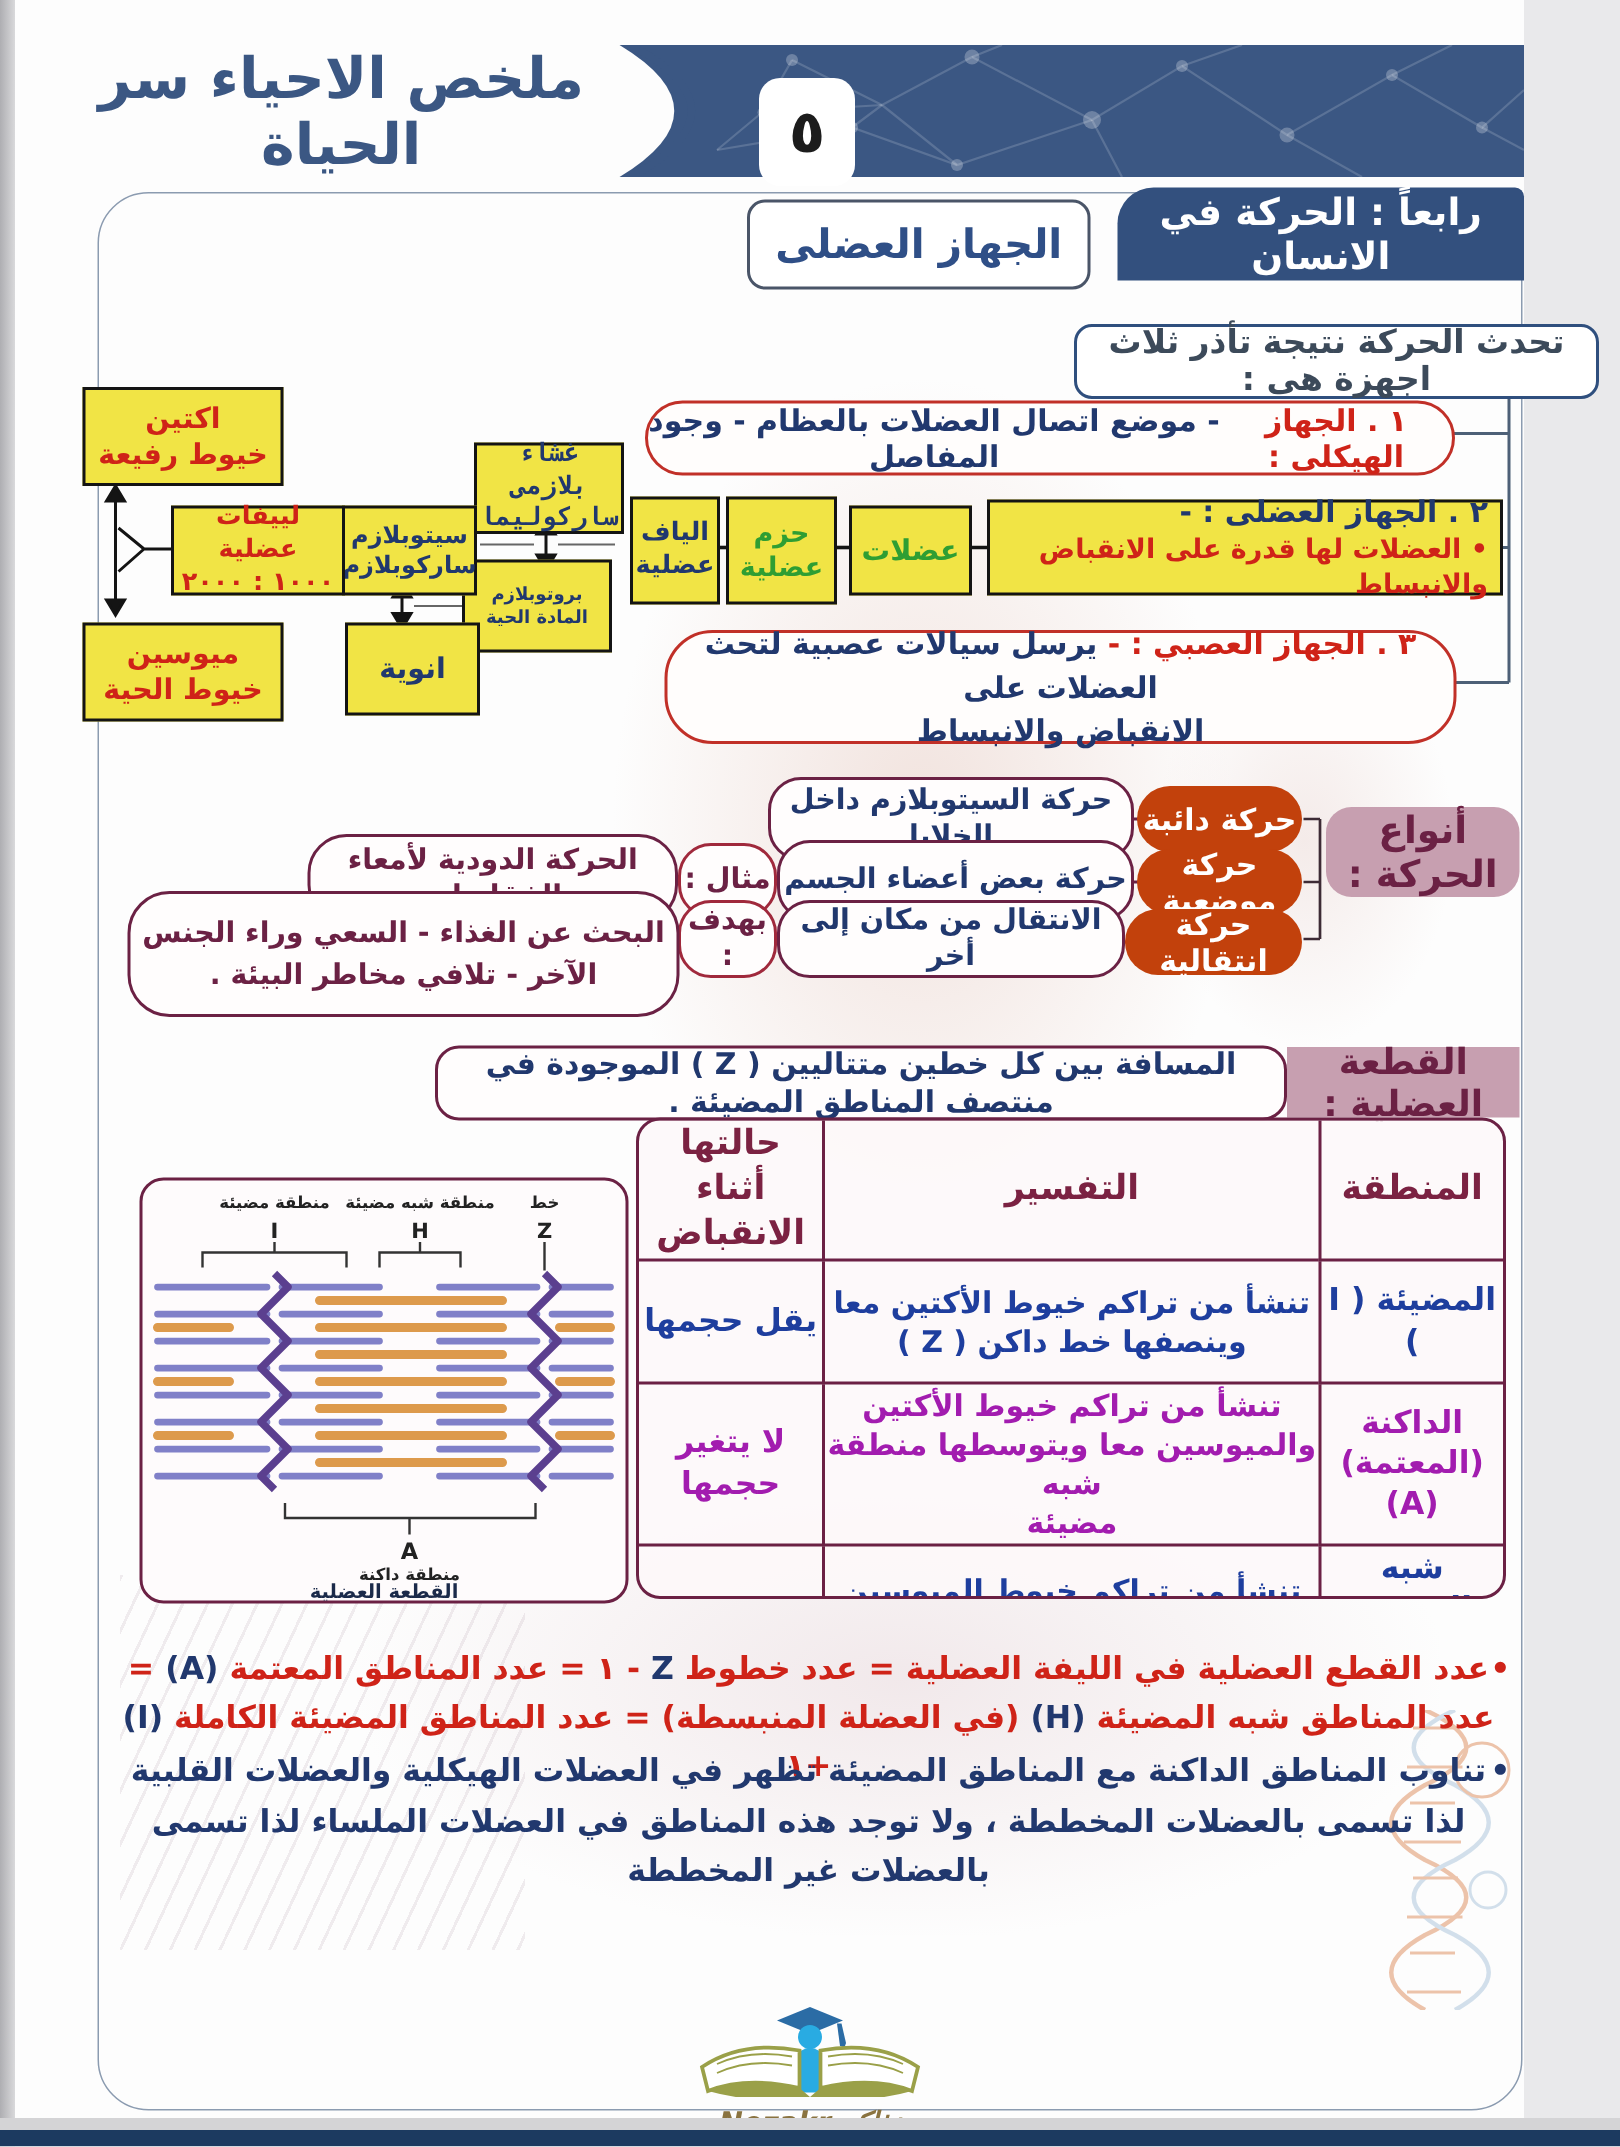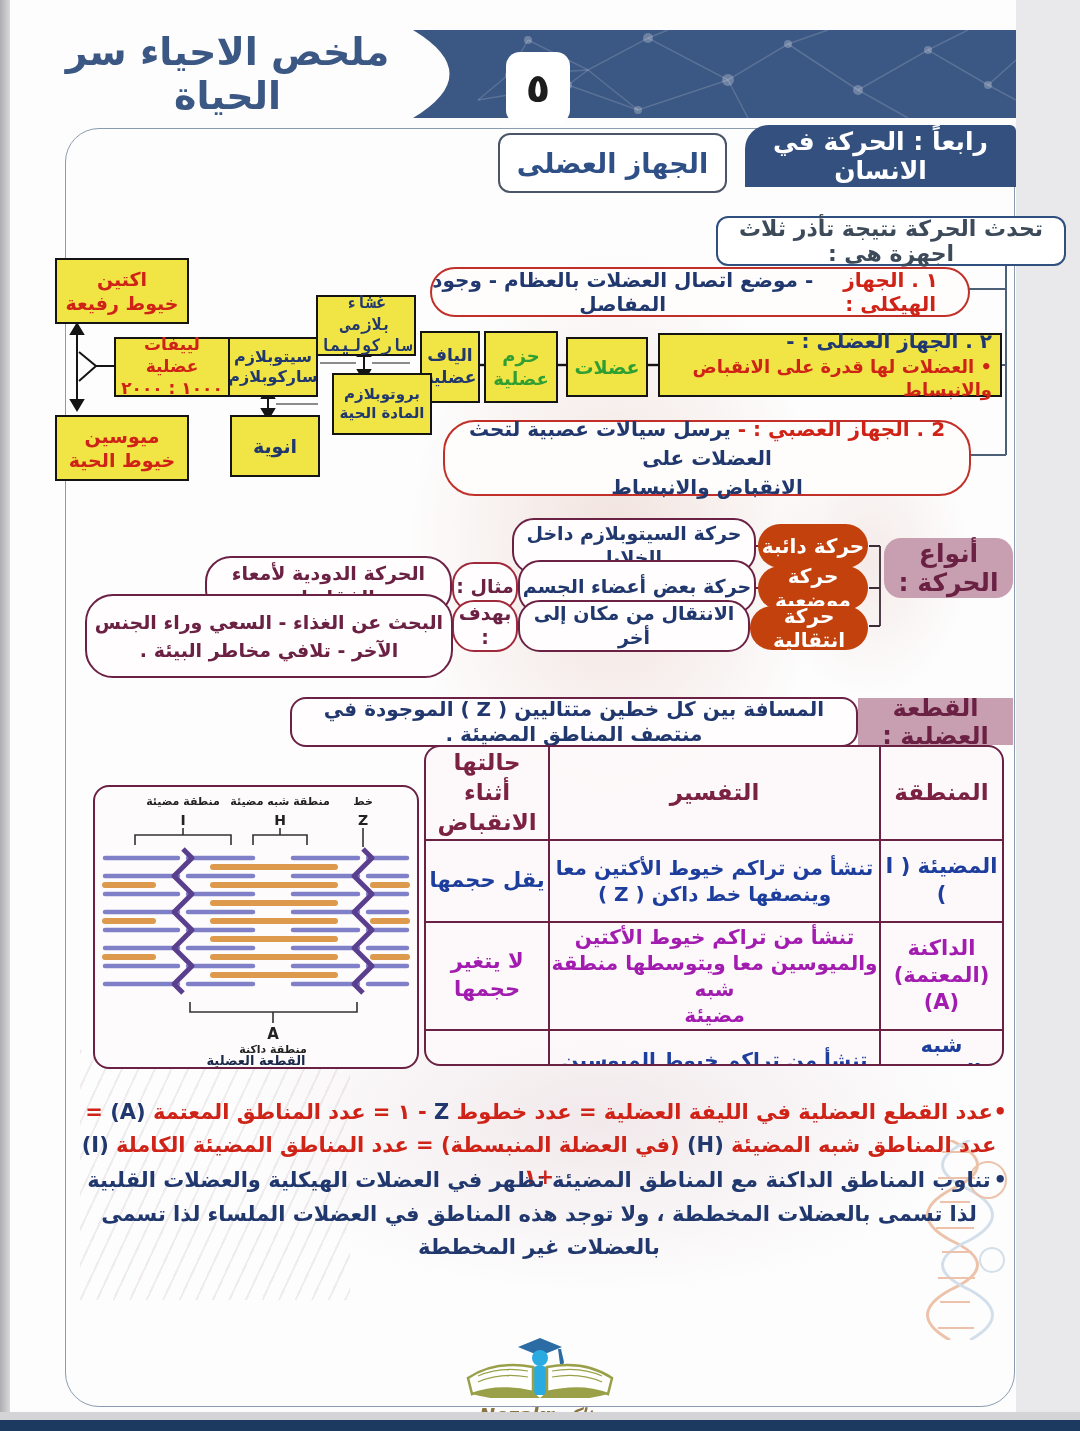--- a/index.html
+++ b/index.html
@@ -129,34 +129,34 @@
     <div class="red" style="font-size:18px;width:100%;text-align:right;">• العضلات لها قدرة على الانقباض والانبساط</div>
   </div>
   <div class="abs ybox ctr green" style="left:566px;top:337px;width:78px;height:56px;font-size:19px;">عضلات</div>
   <div class="abs ybox ctr green pre" style="left:484px;top:331px;width:70px;height:68px;font-size:18px;">حزم
 عضلية</div>
   <div class="abs ybox ctr navy pre" style="left:420px;top:331px;width:56px;height:68px;font-size:17px;">الياف
 عضلية</div>
 
   <div class="abs ybox ctr navy pre" style="left:316px;top:295px;width:96px;height:57px;font-size:17px;font-family:Liberation Mono, monospace;">غشاء بلازمى
 ساركوليما</div>
-  <div class="abs ybox ctr navy pre" style="left:332px;top:373px;width:96px;height:58px;font-size:15px;">بروتوبلازم
+  <div class="abs ybox ctr navy pre" style="left:308px;top:373px;width:96px;height:58px;font-size:12px;">بروتوبلازم
 المادة الحية</div>
   <div class="abs ybox ctr navy pre" style="left:228px;top:337px;width:86px;height:56px;font-size:16px;">سيتوبلازم
 ساركوبلازم</div>
   <div class="abs ybox ctr navy" style="left:230px;top:415px;width:86px;height:58px;font-size:19px;">انوية</div>
   <div class="abs ybox ctr red pre rtl" style="left:114px;top:337px;width:112px;height:56px;font-size:17px;">لييفات عضلية
 ١٠٠٠ : ٢٠٠٠</div>
   <div class="abs ybox ctr red pre" style="left:55px;top:258px;width:130px;height:62px;font-size:19px;">اكتين
 خيوط رفيعة</div>
   <div class="abs ybox ctr red pre" style="left:55px;top:415px;width:130px;height:62px;font-size:19px;">ميوسين
 خيوط الحية</div>
 
   <div class="abs rtl oval col" style="left:443px;top:420px;width:524px;height:72px;border-radius:32px;font-size:20px;line-height:1.45;">
-    <div><span class="red">2 . الجهاز العصبي : - </span><span class="navy">يرسل سيالات عصبية لتحث العضلات على</span></div>
+    <div><span class="red">٣ . الجهاز العصبي : - </span><span class="navy">يرسل سيالات عصبية لتحث العضلات على</span></div>
     <div class="navy">الانقباض والانبساط</div>
   </div>
 
   <div class="abs rtl mauve ctr" style="left:884px;top:538px;width:129px;height:60px;font-size:25px;border-radius:17px;">أنواع الحركة :</div>
 
   <div class="abs rtl pill ctr" style="left:758px;top:524px;width:110px;height:44px;">حركة دائبة</div>
   <div class="abs rtl mbox ctr navy" style="left:512px;top:518px;width:240px;height:52px;">حركة السيتوبلازم داخل الخلايا</div>
 
   <div class="abs rtl pill ctr" style="left:758px;top:566px;width:110px;height:44px;">حركة موضعية</div>
   <div class="abs rtl mbox ctr navy" style="left:518px;top:560px;width:234px;height:50px;">حركة بعض أعضاء الجسم</div>

